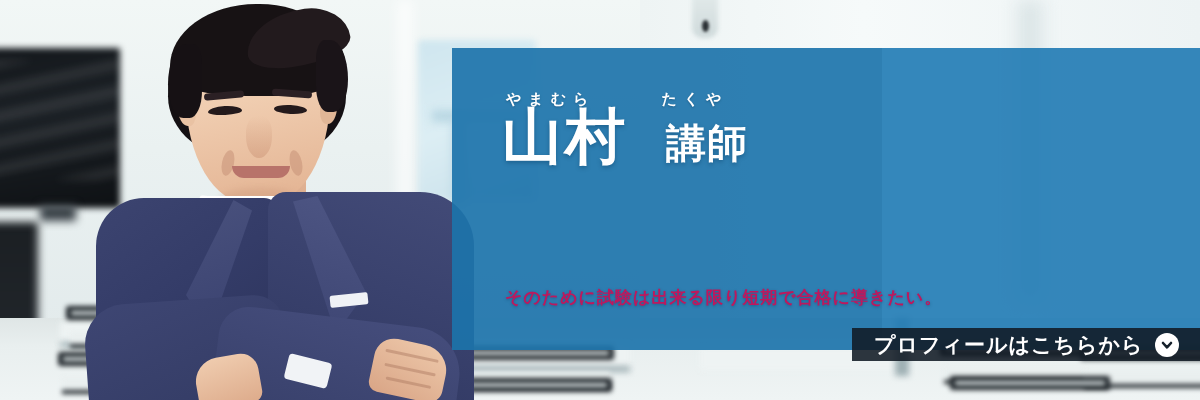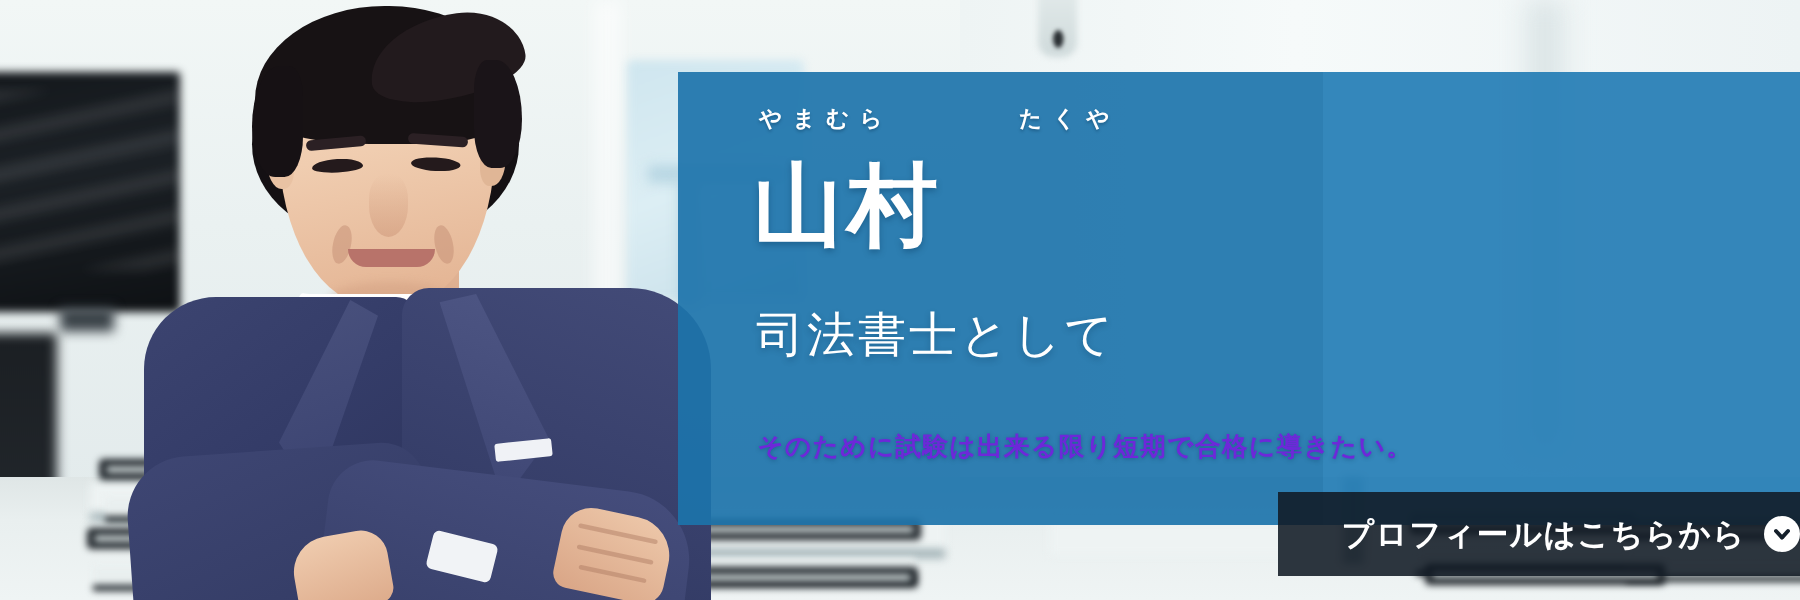--- a/index.html
+++ b/index.html
@@ -422,23 +422,23 @@
 
   
   .text-block {
     position: absolute;
     left: 452px; top: 48px;
     width: 748px; height: 302px;
   }
 
   .furigana-row {
     position: absolute;
-    left: 54px; top: 22px;
+    left: 54px; top: 42px;
     display: flex;
-    gap: 84px;
+    gap: 66px;
     font-family: "Liberation Serif", "DejaVu Serif", serif;
     font-weight: bold;
     font-size: 15px;
     letter-spacing: 7px;
     color: #ffffff;
     text-shadow: 0 1px 2px rgba(0,40,70,.35);
   }
 
   .name-row {
     position: absolute;
@@ -470,37 +470,37 @@
     color: #ffffff;
     font-family: "Liberation Serif", "DejaVu Serif", serif;
     font-size: 32px;
     line-height: 1.34;
     letter-spacing: 2px;
     text-shadow: 0 2px 4px rgba(0,45,80,.30);
   }
   .subcatch {
     position: absolute;
     left: 53px; top: 238px;
-    color: #6d28d9;
+    color: #be185d;
     font-family: Liberation Sans, sans-serif;
     font-weight: bold;
     font-size: 17px;
     letter-spacing: 1px;
     text-shadow: 0 1px 3px rgba(0,45,80,.35);
   }
 
   
   .profile-bar {
     position: absolute;
     left: 852px; top: 328px;
-    width: 348px; height: 56px;
+    width: 348px; height: 33px;
     background: rgba(17, 26, 36, 0.88);
     display: flex;
     align-items: center;
-    justify-content: flex-end;
+    justify-content: flex-start;
     padding-left: 22px;
     box-sizing: border-box;
     cursor: pointer;
   }
   .profile-label {
     color: #ffffff;
     font-family: "Liberation Sans", "DejaVu Sans", sans-serif;
     font-weight: bold;
     font-size: 21px;
     letter-spacing: 1px;
@@ -627,24 +627,24 @@
   <div class="text-block">
 
     <div class="furigana-row">
       <span>やまむら</span>
       <span>たくや</span>
     </div>
 
     <div class="name-row">
       <span class="name-main">山村</span>
       <span class="name-gap"></span>
+      <span class="name-title">講師</span>
     </div>
 
     <div class="catch">
-      <div>司法書士として</div>
     </div>
 
     <div class="subcatch">そのために試験は出来る限り短期で合格に導きたい。</div>
   </div>
 
   <div class="profile-bar">
     <span class="profile-label">プロフィールはこちらから</span>
     <span class="chevron-circle">
       <svg width="14" height="14" viewBox="0 0 14 14" aria-hidden="true">
         <path d="M3 5 L7 9.4 L11 5" fill="none" stroke="#15202b" stroke-width="2.6" stroke-linecap="round" stroke-linejoin="round"></path>

